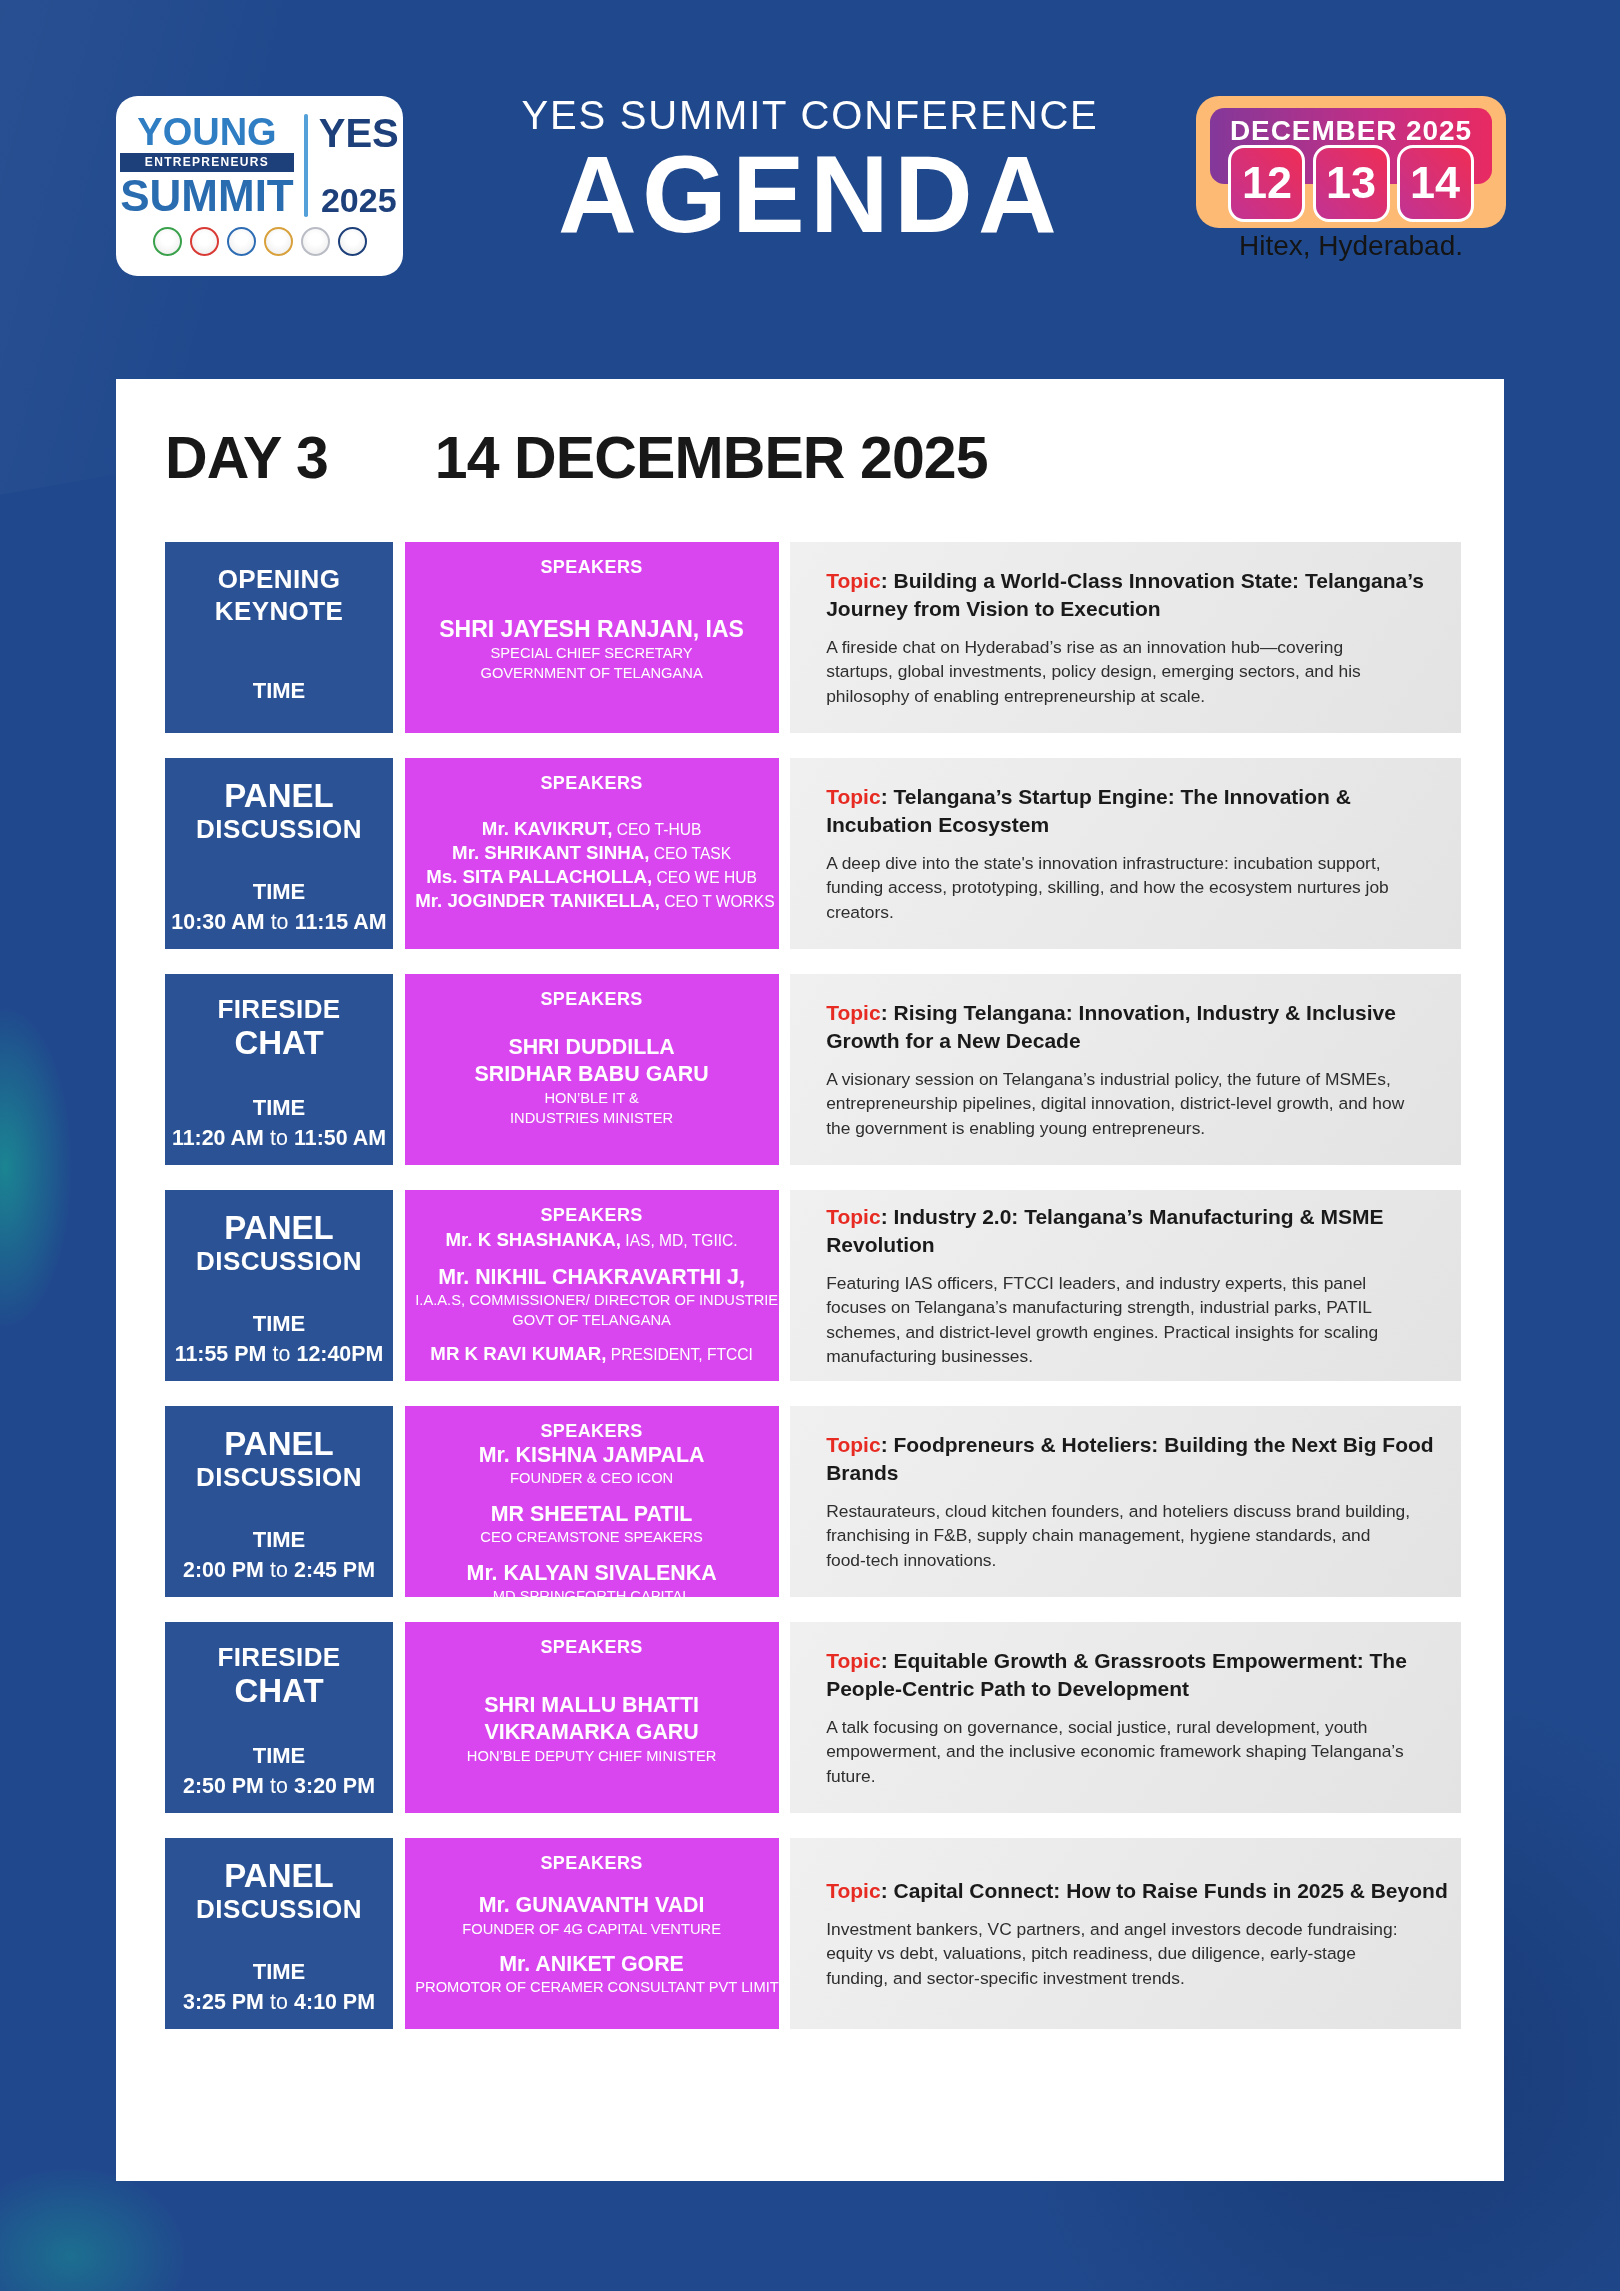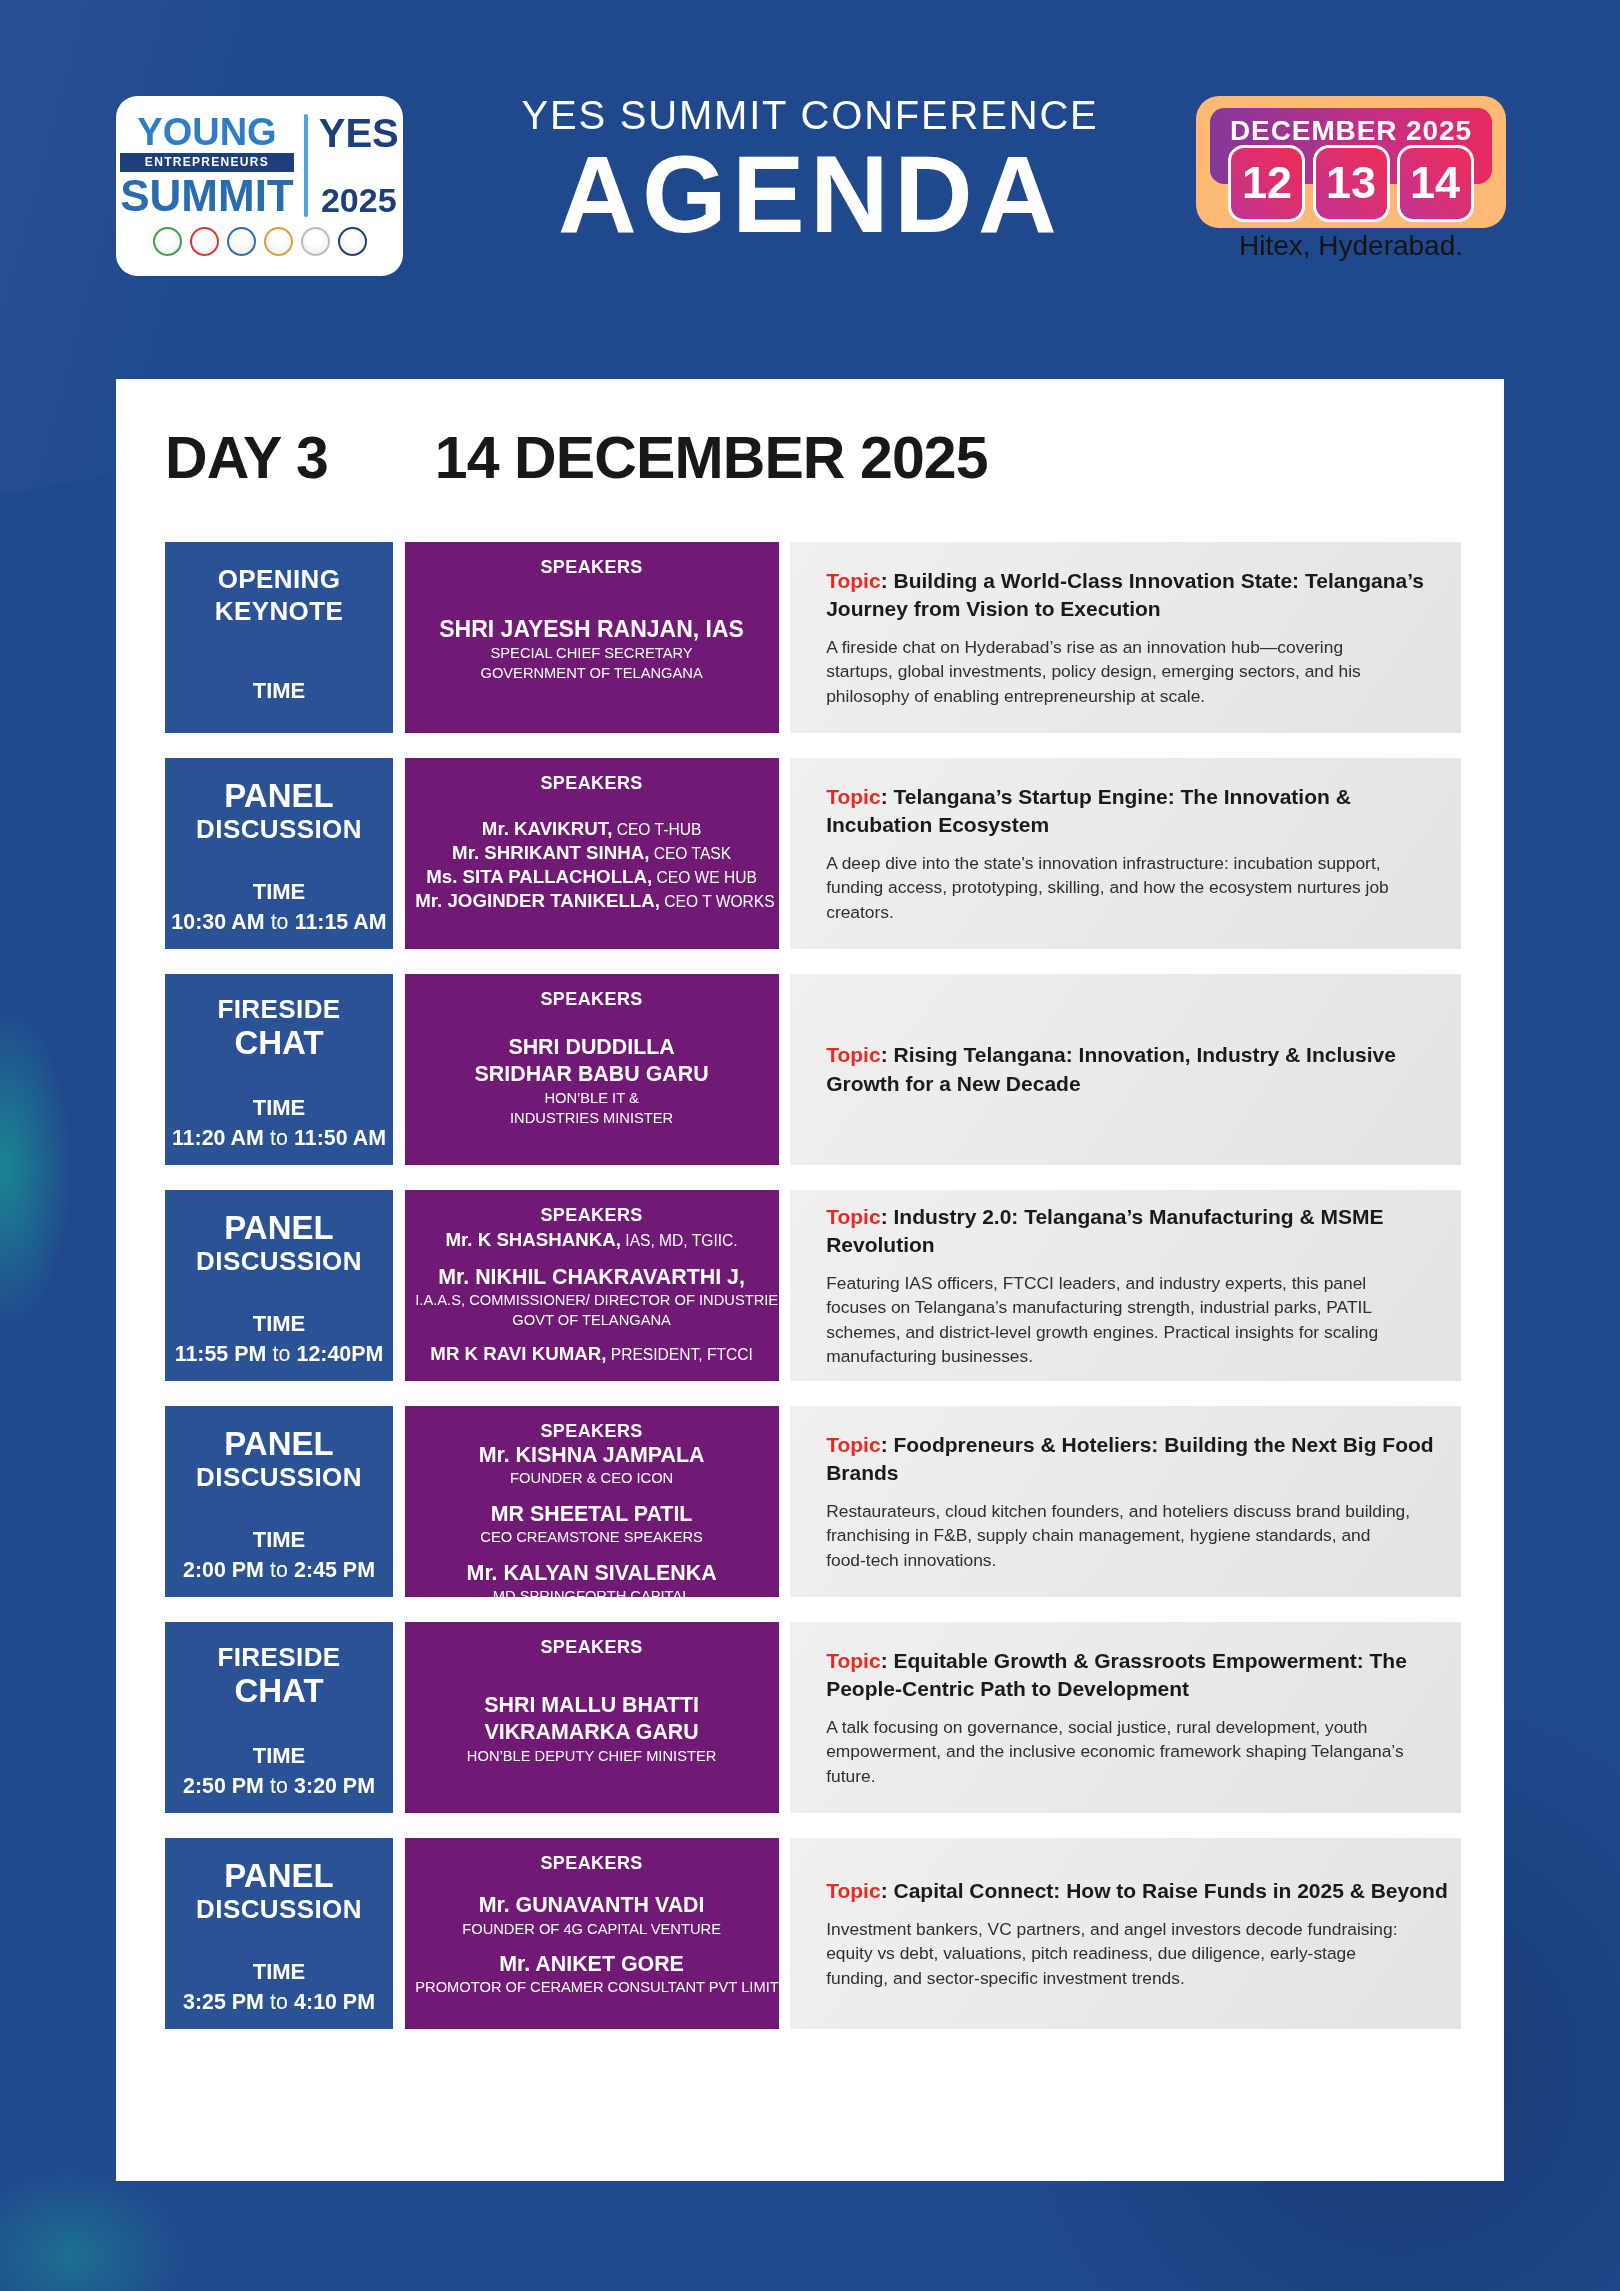--- a/index.html
+++ b/index.html
@@ -64,21 +64,21 @@
   .type-box{height:107px;background:#2a5295;color:#fff;display:flex;flex-direction:column;
         align-items:center;justify-content:center;text-align:center;}
   .type-line.xl{font-size:26px;font-weight:700;letter-spacing:0.4px;line-height:1.2;}
   .type-line.xxl{font-size:33px;font-weight:700;line-height:1.1;}
   .time-box{flex:1;background:#2a5295;color:#fff;display:flex;flex-direction:column;
         align-items:center;justify-content:center;gap:4.5px;}
   .time-label{font-size:22px;font-weight:700;}
   .time-range{font-size:21.4px;font-weight:700;white-space:nowrap;}
   .t-to{font-weight:400;padding:0 6.2px;}
 
-  .col-mid{width:374px;background:#701a75;color:#fff;display:flex;flex-direction:column;
+  .col-mid{width:374px;background:#d946ef;color:#fff;display:flex;flex-direction:column;
         align-items:center;text-align:center;box-sizing:border-box;padding:15px 10.7px 12.5px;}
   .speakers-label{font-size:18px;font-weight:700;letter-spacing:0.4px;}
   .speaker-lines{flex:1;display:flex;flex-direction:column;justify-content:center;width:100%;}
   .sl{line-height:1.28;white-space:nowrap;}
   .sl b{font-weight:700;font-size:21.4px;}
   .sl.lg b{font-size:23px;}
   .sl.inline b{font-size:18.7px;}
   .sl span{font-weight:400;font-size:15.6px;}
   .sl.sub{line-height:1.35;}
   .sl.sub span{font-size:14.7px;}
@@ -207,20 +207,21 @@
             <div class="speakers-label">SPEAKERS</div>
             <div class="speaker-lines">
               <div class="sl "><b>SHRI DUDDILLA</b></div>
               <div class="sl "><b>SRIDHAR BABU GARU</b></div>
               <div class="sl sub"><span>HON’BLE IT &amp;</span></div>
               <div class="sl sub"><span>INDUSTRIES MINISTER</span></div>
             </div>
           </div>
           <div class="col-right">
             <div class="topic-title"><span class="red">Topic</span><span>: Rising Telangana: Innovation, Industry &amp; Inclusive Growth for a New Decade</span></div>
+            <div class="topic-desc">A visionary session on Telangana’s industrial policy, the future of MSMEs, entrepreneurship pipelines, digital innovation, district-level growth, and how the government is enabling young entrepreneurs.</div>
           </div>
         </div>
         <div class="session-row">
           <div class="col-left">
             <div class="type-box">
               <div class="type-line xxl">PANEL</div>
               <div class="type-line xl">DISCUSSION</div>
             </div>
             <div class="time-box">
               <div class="time-label">TIME</div>

